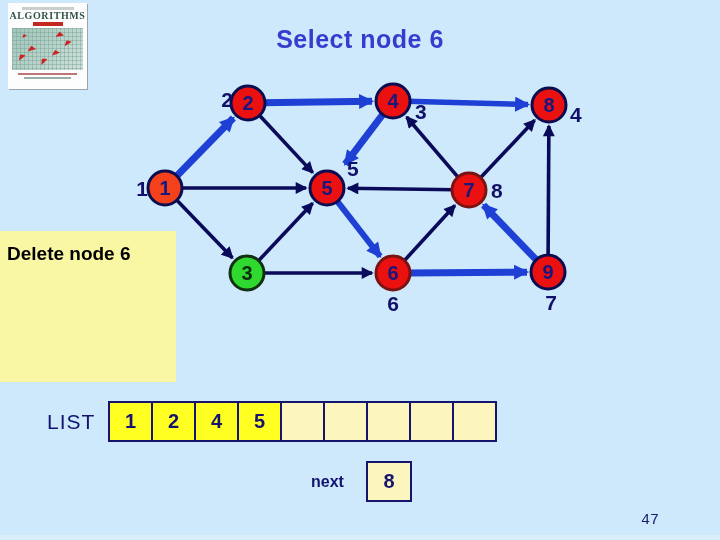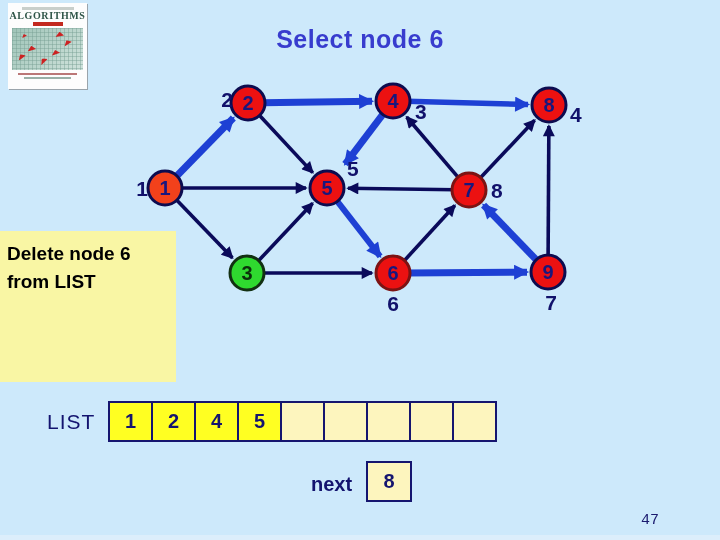--- a/index.html
+++ b/index.html
@@ -62,21 +62,21 @@
   .cell{
     width:41px;height:37px;border:2px solid #15156F;margin-left:-2px;
     background:#FDF5BE;
     display:flex;align-items:center;justify-content:center;
     font-size:20px;font-weight:bold;color:#15156F;
   }
   .cell:first-child{margin-left:0;}
   .cell.filled{background:#FFFF22;}
   .next-label{
     position:absolute;left:311px;top:473px;
-    font-size:20px;font-weight:bold;color:#13136F;
+    font-size:16px;font-weight:bold;color:#13136F;
   }
   .next-box{
     position:absolute;left:366px;top:461px;width:42px;height:37px;
     border:2px solid #15156F;background:#FDF5BE;
     display:flex;align-items:center;justify-content:center;
     font-size:20px;font-weight:bold;color:#15156F;
   }
   .page-number{
     position:absolute;left:641px;top:512px;width:40px;
     font-family:Liberation Mono, monospace;
@@ -163,21 +163,20 @@
         <text x="347" y="176" text-anchor="start" font-size="21" font-weight="bold" fill="#11116B">5</text>
         <text x="393" y="311" text-anchor="middle" font-size="21" font-weight="bold" fill="#11116B">6</text>
         <text x="491" y="198" text-anchor="start" font-size="21" font-weight="bold" fill="#11116B">8</text>
         <text x="570" y="122" text-anchor="start" font-size="21" font-weight="bold" fill="#11116B">4</text>
         <text x="551" y="310" text-anchor="middle" font-size="21" font-weight="bold" fill="#11116B">7</text>
       </g>
   </svg>
 
   <div class="note">
     <div>Delete node 6</div>
-    <div>from LIST</div>
   </div>
 
   <div class="list-label">LIST</div>
   <div class="list-cells" id="list-cells">
       <div class="cell filled">1</div>
       <div class="cell filled">2</div>
       <div class="cell filled">4</div>
       <div class="cell filled">5</div>
       <div class="cell"></div>
       <div class="cell"></div>

